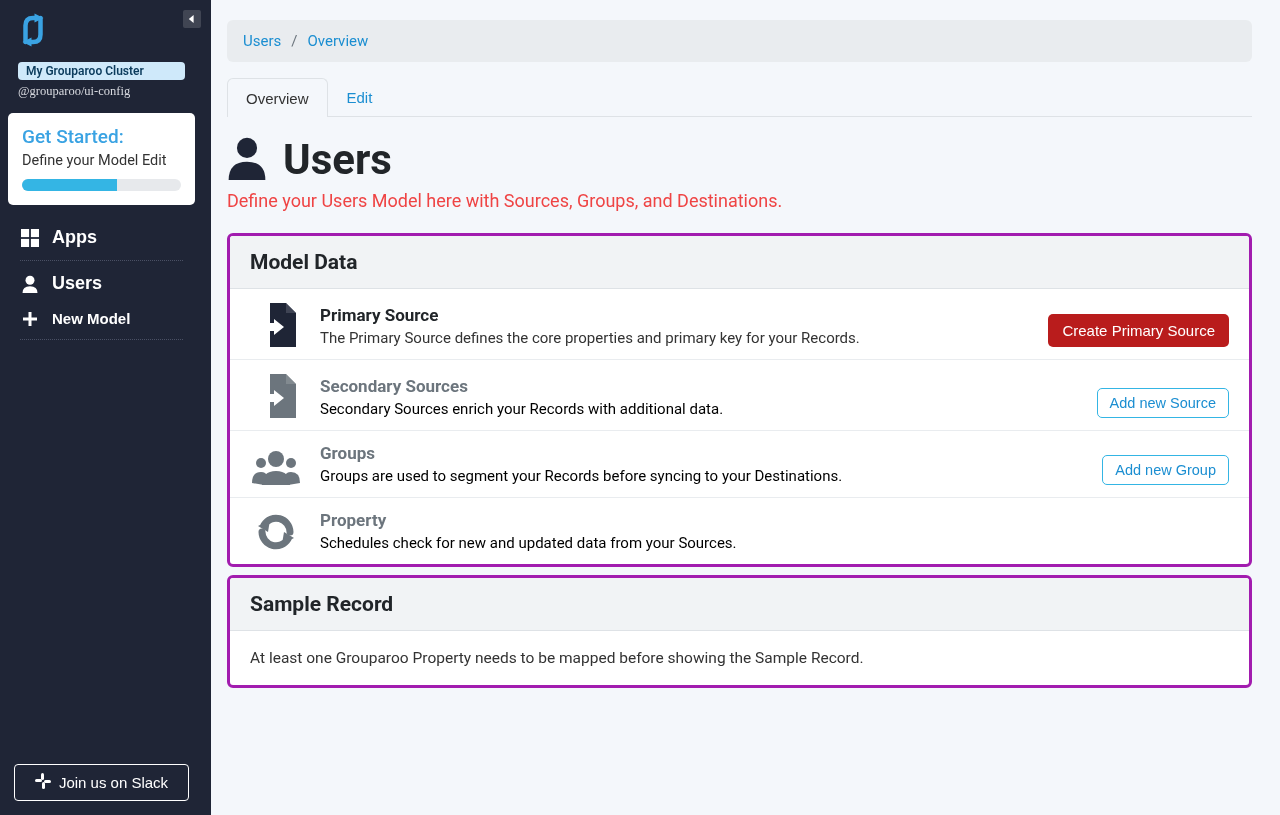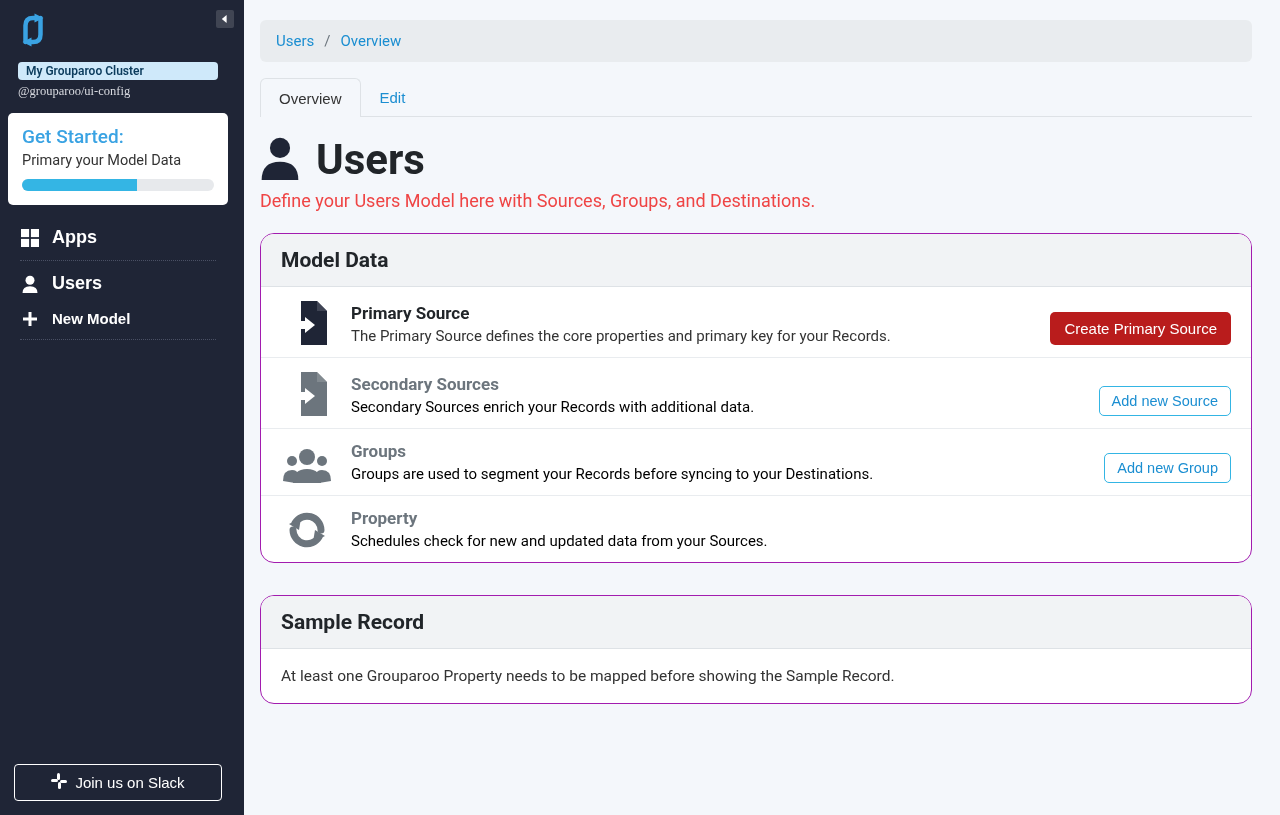--- a/index.html
+++ b/index.html
@@ -7,21 +7,21 @@
     font-family: -apple-system, BlinkMacSystemFont, "Segoe UI", Roboto, "Helvetica Neue", Arial, sans-serif;
     background: #f4f7fb;
     color: #212529;
     width: 1280px;
     height: 815px;
     overflow: hidden;
     display: flex;
   }
   
   .sidebar {
-    width: 244px;
+    width: 211px;
     background: #1f2536;
     color: #fff;
     display: flex;
     flex-direction: column;
     position: relative;
     padding: 8px 16px 8px 8px;
   }
   .collapse-btn {
     position: absolute;
     top: 10px;
@@ -122,24 +122,24 @@
   .tab.active {
     color:#333;
     background:#f4f7fb;
     border-color:#dee2e6;
     margin-bottom:-1px;
   }
   .page-title-row { display:flex; align-items:center; gap:16px; margin-bottom:6px; }
   .page-title-row h1 { font-size:42px; font-weight:700; }
   .page-desc { font-size:18px; color:#ef4444; margin-bottom:22px; }
   .panel {
-    border:1px solid #a21caf;
-    border-radius:14px;
+    border:3px solid #a21caf;
+    border-radius:6px;
     background:#fff;
-    margin-bottom:32px;
+    margin-bottom:8px;
     overflow:hidden;
   }
   .panel-header {
     background:#f1f3f5;
     padding:14px 20px;
     font-size:21px;
     font-weight:700;
     border-bottom:1px solid #dee2e6;
   }
   .panel-row {
@@ -184,21 +184,21 @@
       <path d="M30 8 L30 30 Q30 40 20 40 L16 40" fill="none" stroke="#3aa3e3" stroke-width="6" stroke-linecap="round"></path>
       <polygon points="18,46 6,40 18,34" fill="#3aa3e3"></polygon>
     </svg>
   </div>
 
   <span class="badge-cluster">My Grouparoo Cluster</span>
   <div class="sub-pkg">@grouparoo/ui-config</div>
 
   <div class="card-gs">
     <h4>Get Started:</h4>
-    <p>Primary your Model Data</p>
+    <p>Define your Model Edit</p>
     <div class="progress">
       <div class="progress-bar" style="width: 60%;"></div>
     </div>
   </div>
 
   <nav class="nav">
     <button class="nav-item">
       <span class="icon">
         <svg width="18" height="18" viewBox="0 0 20 20" fill="#fff">
             <rect x="0" y="0" width="9" height="9"></rect>

